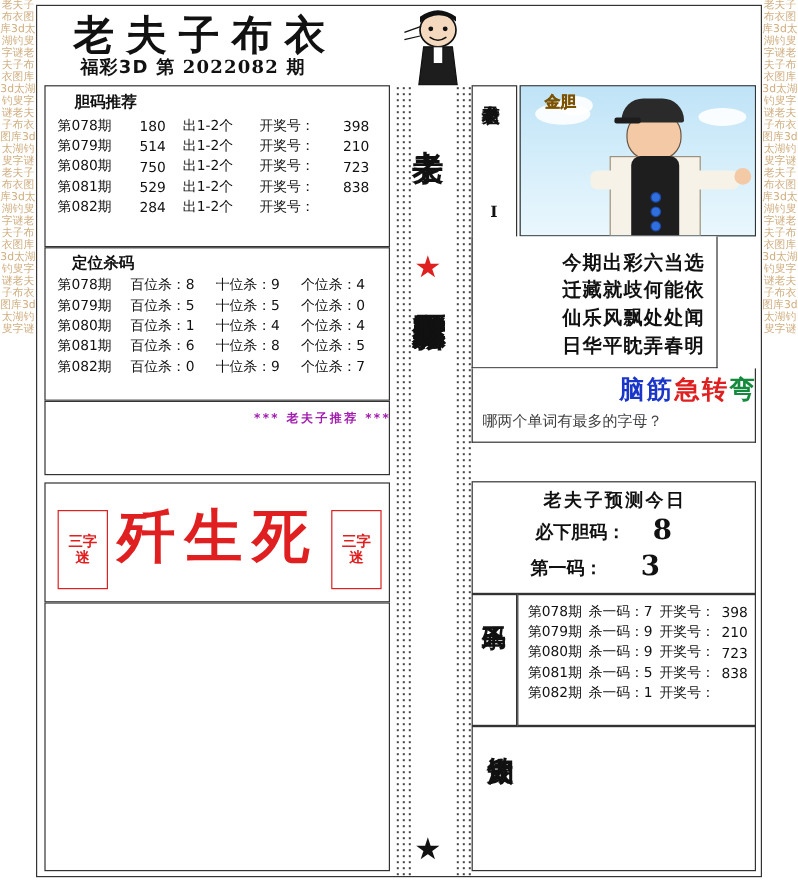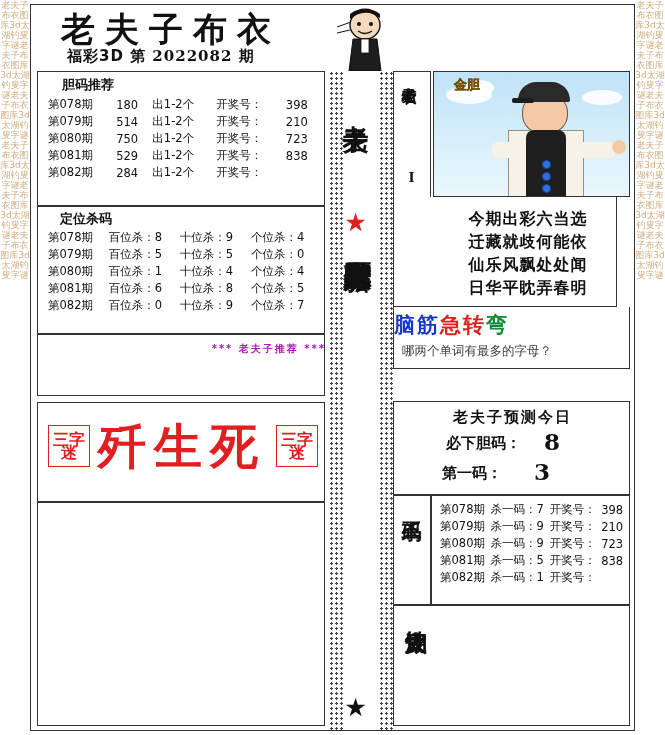--- a/index.html
+++ b/index.html
@@ -76,55 +76,55 @@
     text-align:center;font-size:17px;letter-spacing:2px;color:#111;
     font-family:"DejaVu Serif","Liberation Serif",serif;
   }
 
   
   .bigred{
     font-family:"DejaVu Serif","Liberation Serif",serif;
     color:#e02020;font-weight:bold;
   }
   .stamp{
-    color:#e02020;font-size:16px;line-height:13px;font-weight:bold;
-    border:1px solid #e02020;padding:7px 3px;text-align:center;
+    color:#e02020;font-size:12px;line-height:13px;font-weight:bold;
+    border:1px solid #e02020;padding:19px 3px;text-align:center;
   }
 
   
   .cartoon{position:absolute;overflow:hidden;background:#bfe3f7;}
   .sky{position:absolute;left:0;top:0;width:100%;height:100%;
        background:linear-gradient(#bfe3f7 0%,#d9f0fb 60%,#eaf7fd 100%);}
   .cloud{position:absolute;background:#fff;border-radius:50%;opacity:.9;}
   .head{position:absolute;background:#f3c9a6;border-radius:48% 48% 45% 45%;}
   .cap{position:absolute;background:#2a2a2a;border-radius:40px 40px 4px 4px;}
   .cap-brim{position:absolute;background:#1d1d1d;border-radius:2px;}
   .body-black{position:absolute;background:#1e1e1e;border-radius:8px 8px 0 0;}
   .shirt{position:absolute;background:#f6f2e8;}
   .arm{position:absolute;background:#f6f2e8;border-radius:6px;}
   .hand{position:absolute;background:#f3c9a6;border-radius:50%;}
   .btn-dot{position:absolute;background:#2f6fe0;border-radius:50%;border:1px solid #1b47a0;}
   .num16{
     position:absolute;font-family:"DejaVu Serif","Liberation Serif",serif;
     font-weight:bold;color:#3a2fd0;
   }
   .gold-badge{
-    position:absolute;font-size:13px;font-weight:bold;color:#000000;
+    position:absolute;font-size:13px;font-weight:bold;color:#a16207;
     -webkit-text-stroke:0.4px #7a5200;
   }
 
   
   .poem{
     text-align:center;color:#111;font-weight:bold;
     font-family:"DejaVu Serif","Liberation Serif",serif;
   }
 
   
   .banner{
-    text-align:left;font-weight:bold;
+    text-align:right;font-weight:bold;
     font-family:"DejaVu Serif","Liberation Serif",serif;
   }
   .banner span:nth-child(1){color:#1a36c8;}
   .banner span:nth-child(2){color:#1a36c8;}
   .banner span:nth-child(3){color:#e02020;}
   .banner span:nth-child(4){color:#e02020;}
   .banner span:nth-child(5){color:#138a3c;}
   .banner span:nth-child(6){color:#138a3c;}
 
   .handwrite{
@@ -294,21 +294,21 @@
       <div class="arm" style="left:58px;top:70px;width:24px;height:16px;"></div>
       <div class="arm" style="left:142px;top:70px;width:40px;height:16px;"></div>
       <div class="hand" style="left:178px;top:68px;width:14px;height:14px;"></div>
       <div class="btn-dot" style="left:108px;top:88px;width:7px;height:7px;"></div>
       <div class="btn-dot" style="left:108px;top:100px;width:7px;height:7px;"></div>
       <div class="btn-dot" style="left:108px;top:112px;width:7px;height:7px;"></div>
 
       <div class="gold-badge" style="left:20px;top:4px;">金胆</div>
     </div>
 
-    <div class="box" style="left:362px;top:192px;width:224px;height:110px;border-top:none;">
+    <div class="box" style="left:362px;top:192px;width:205px;height:110px;border-top:none;">
       <div class="poem" style="position:absolute;left:34px;top:10px;width:200px;font-size:16px;line-height:23px;letter-spacing:1px;">
         <div>今期出彩六当选</div>
         <div>迁藏就歧何能依</div>
         <div>仙乐风飘处处闻</div>
         <div>日华平眈弄春明</div>
       </div>
     </div>
 
     <div class="box" style="left:362px;top:302px;width:237px;height:62px;border-top:none;">
       <div class="banner" style="position:absolute;left:0;top:4px;width:237px;font-size:21px;letter-spacing:2px;">

